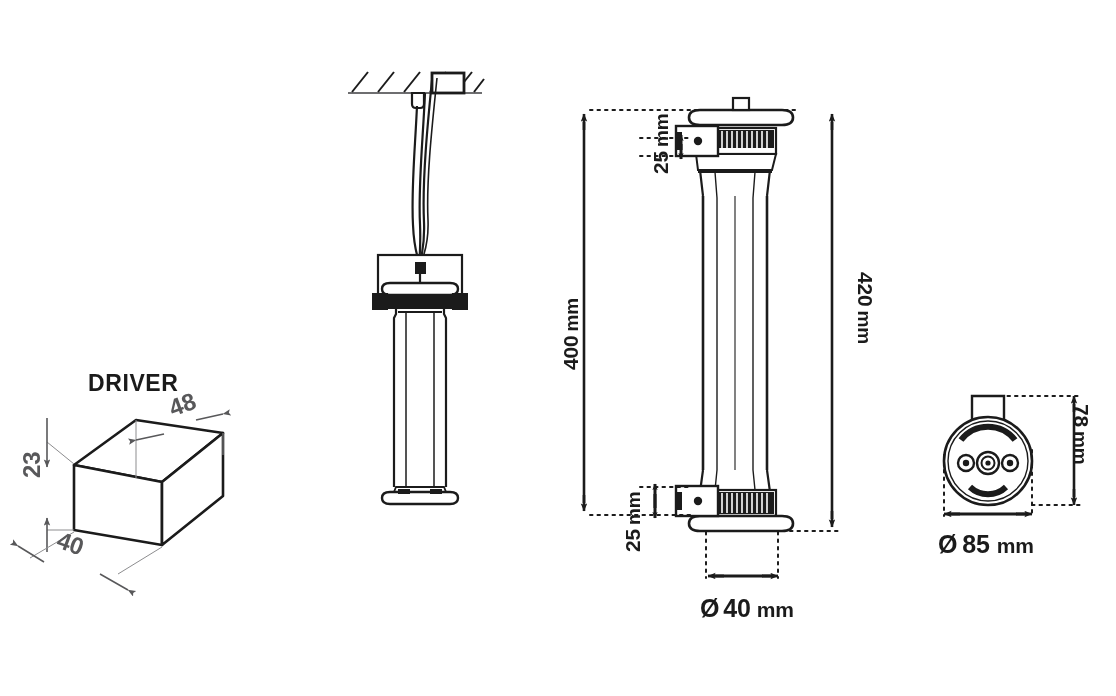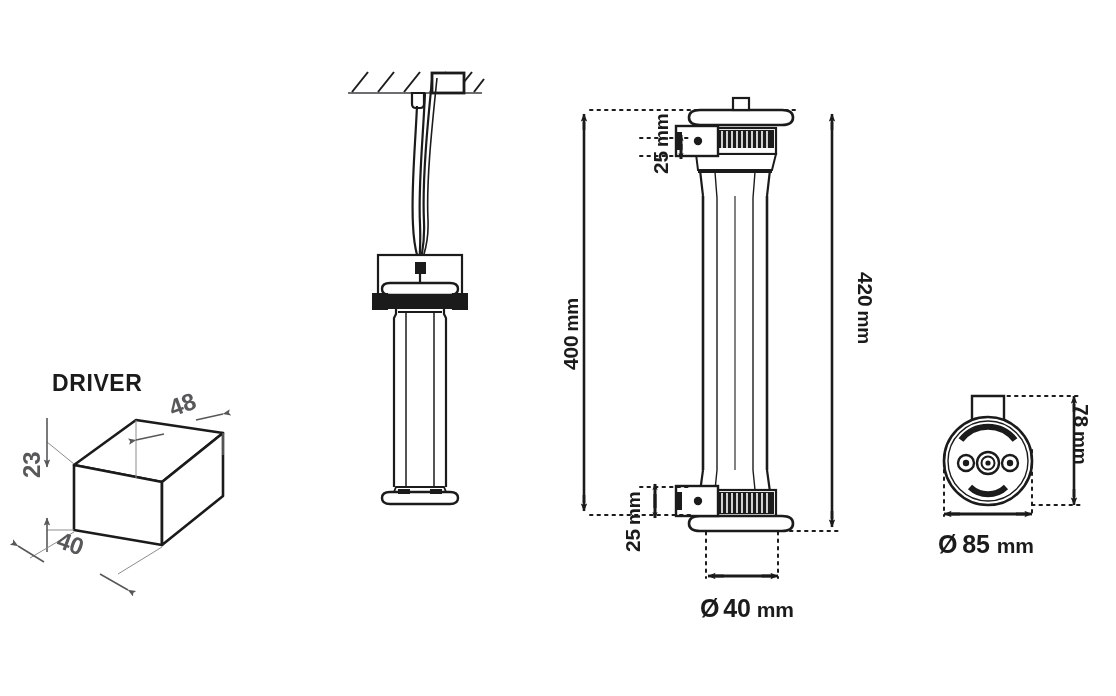--- a/index.html
+++ b/index.html
@@ -33,21 +33,21 @@
     white-space: nowrap;
     line-height: 1;
     letter-spacing: -0.2px;
   }
   .lbl.rot-ccw { transform-origin: 0 0; transform: rotate(-90deg); }
   .lbl.rot-cw  { transform-origin: 0 0; transform: rotate(90deg); }
   .dia-num { font-size: 25px; font-weight: bold; }
   .dia-unit { font-size: 21px; font-weight: bold; }
   .mm-lbl { font-size: 21px; }
   .mm-lbl .u { font-size: 19px; }
-  .driver-title { font-size: 23px; letter-spacing: 0.6px; }
+  .driver-title { font-size: 23px; letter-spacing: 0.6px; margin-left: 36px; }
   .driver-dim { font-size: 24px; color: #58585a; }
 </style>
 </head>
 <body>
 
 <div id="sheet">
 
   <svg class="svg-layer" viewBox="0 0 1116 696">
     <defs>
       <marker id="ar" markerWidth="9" markerHeight="9" refX="7.6" refY="3.2" orient="auto" markerUnits="userSpaceOnUse">

